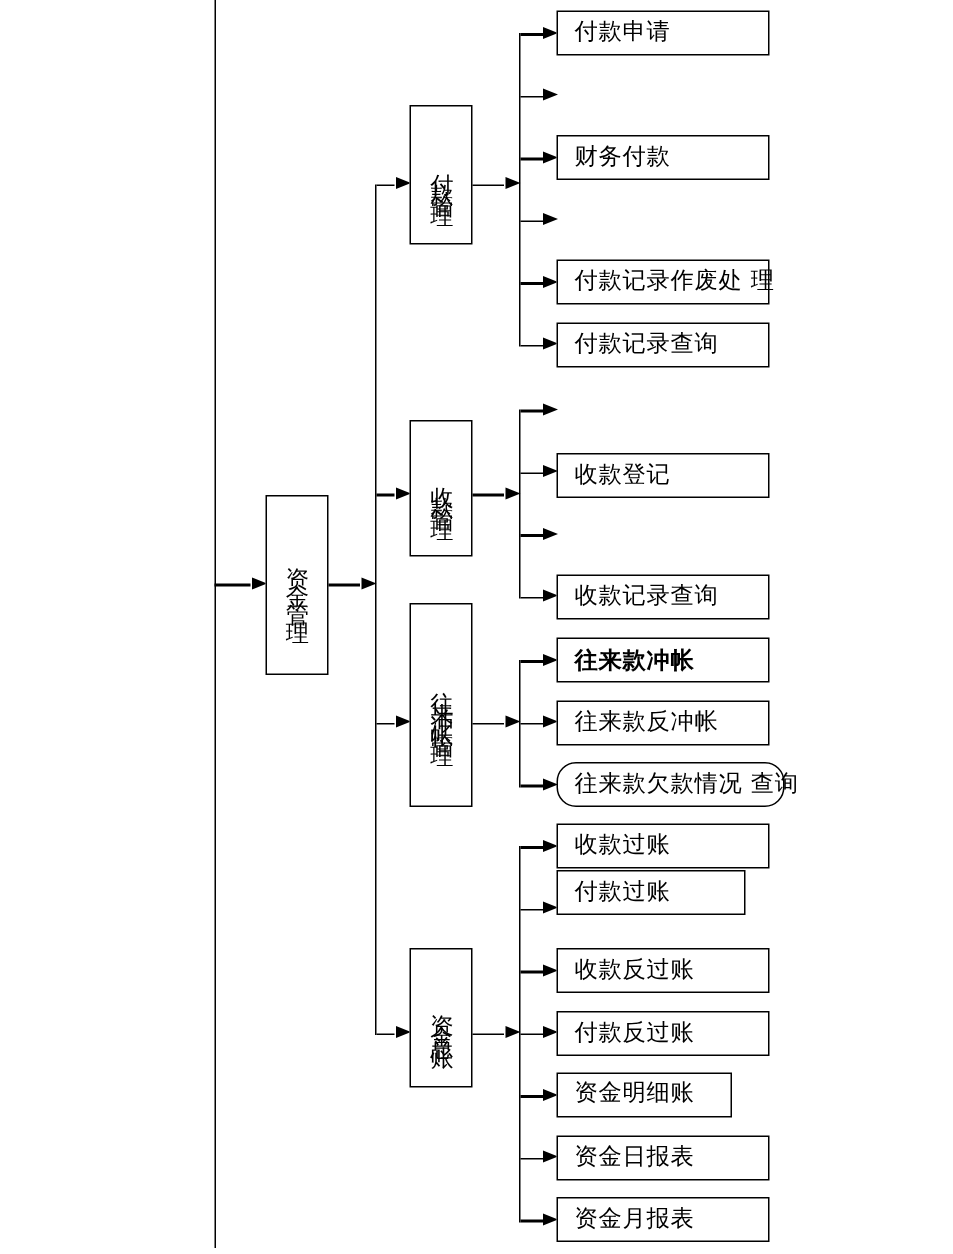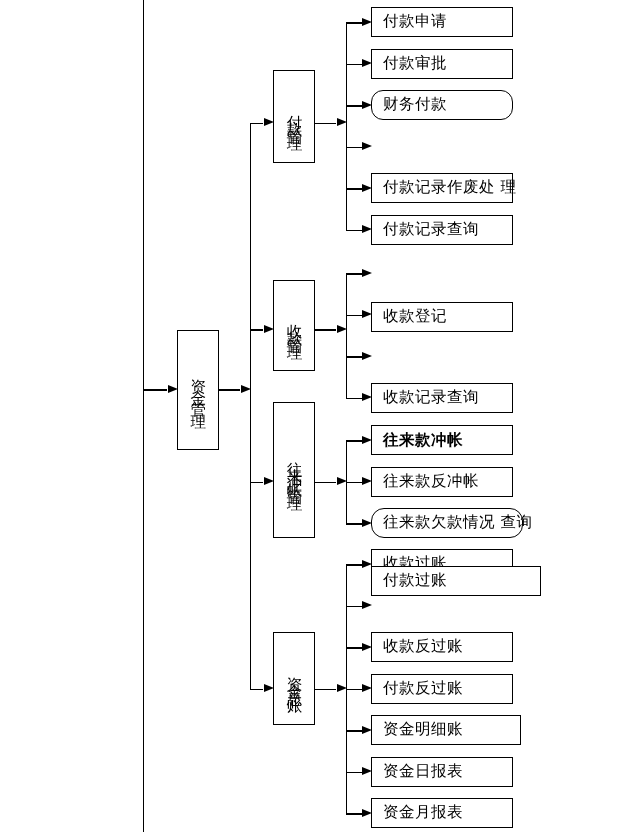--- a/index.html
+++ b/index.html
@@ -44,24 +44,23 @@
     <div class="arrow" style="left: 263.5px; top: 118px;"></div>
     <div class="node v-node" style="left: 272.5px; top: 70px; width: 42.5px; height: 93px;">付款管理</div>
     <div class="hline" style="left: 315px; top: 122.5px; width: 21px;"></div>
     <div class="arrow" style="left: 336.5px; top: 118px;"></div>
     <div class="vline" style="left: 345.5px; top: 22px; height: 209px;"></div>
     <div class="hline" style="left: 347px; top: 22px; width: 14.5px;"></div>
     <div class="arrow" style="left: 362px; top: 17.5px;"></div>
     <div class="node h-node" style="left: 371px; top: 7px; width: 142px; height: 30px;">付款申请</div>
     <div class="hline" style="left: 347px; top: 63.5px; width: 14.5px;"></div>
     <div class="arrow" style="left: 362px; top: 59px;"></div>
-    <div class="node h-node" style="left: 371px; top: 48.5px; width: 142px; height: 30px;">付款审批</div>
     <div class="hline" style="left: 347px; top: 105px; width: 14.5px;"></div>
     <div class="arrow" style="left: 362px; top: 100.5px;"></div>
-    <div class="node h-node" style="left: 371px; top: 90px; width: 142px; height: 30px; border-radius: 12px;">财务付款</div>
+    <div class="node h-node" style="left: 371px; top: 90px; width: 142px; height: 30px;">财务付款</div>
     <div class="hline" style="left: 347px; top: 146.5px; width: 14.5px;"></div>
     <div class="arrow" style="left: 362px; top: 142px;"></div>
     <div class="hline" style="left: 347px; top: 188px; width: 14.5px;"></div>
     <div class="arrow" style="left: 362px; top: 183.5px;"></div>
     <div class="node h-node" style="left: 371px; top: 173px; width: 142px; height: 30px;">付款记录作废处 理</div>
     <div class="hline" style="left: 347px; top: 229.5px; width: 14.5px;"></div>
     <div class="arrow" style="left: 362px; top: 225px;"></div>
     <div class="node h-node" style="left: 371px; top: 214.5px; width: 142px; height: 30px;">付款记录查询</div>
     <div class="hline" style="left: 251px; top: 329px; width: 12px;"></div>
     <div class="arrow" style="left: 263.5px; top: 324.5px;"></div>
@@ -98,29 +97,29 @@
     <div class="arrow" style="left: 263.5px; top: 684px;"></div>
     <div class="node v-node" style="left: 272.5px; top: 631.5px; width: 42.5px; height: 93.5px;">资金总账</div>
     <div class="hline" style="left: 315px; top: 688.5px; width: 21px;"></div>
     <div class="arrow" style="left: 336.5px; top: 684px;"></div>
     <div class="vline" style="left: 345.5px; top: 564px; height: 250.5px;"></div>
     <div class="hline" style="left: 347px; top: 564px; width: 14.5px;"></div>
     <div class="arrow" style="left: 362px; top: 559.5px;"></div>
     <div class="node h-node" style="left: 371px; top: 549px; width: 142px; height: 30px;">收款过账</div>
     <div class="hline" style="left: 347px; top: 605.5px; width: 14.5px;"></div>
     <div class="arrow" style="left: 362px; top: 601px;"></div>
-    <div class="node h-node" style="left: 371px; top: 566px; width: 170px; height: 30px;">付款过账</div>
+    <div class="node h-node" style="left: 371px; top: 580px; width: 126px; height: 30px;">付款过账</div>
     <div class="hline" style="left: 347px; top: 647px; width: 14.5px;"></div>
     <div class="arrow" style="left: 362px; top: 642.5px;"></div>
     <div class="node h-node" style="left: 371px; top: 632px; width: 142px; height: 30px;">收款反过账</div>
     <div class="hline" style="left: 347px; top: 688.5px; width: 14.5px;"></div>
     <div class="arrow" style="left: 362px; top: 684px;"></div>
     <div class="node h-node" style="left: 371px; top: 673.5px; width: 142px; height: 30px;">付款反过账</div>
     <div class="hline" style="left: 347px; top: 730px; width: 14.5px;"></div>
     <div class="arrow" style="left: 362px; top: 725.5px;"></div>
-    <div class="node h-node" style="left: 371px; top: 715px; width: 150px; height: 30px;">资金明细账</div>
+    <div class="node h-node" style="left: 371px; top: 715px; width: 117px; height: 30px; font-family: Liberation Mono, monospace;">资金明细账</div>
     <div class="hline" style="left: 347px; top: 771.5px; width: 14.5px;"></div>
     <div class="arrow" style="left: 362px; top: 767px;"></div>
     <div class="node h-node" style="left: 371px; top: 756.5px; width: 142px; height: 30px;">资金日报表</div>
     <div class="hline" style="left: 347px; top: 813px; width: 14.5px;"></div>
     <div class="arrow" style="left: 362px; top: 808.5px;"></div>
     <div class="node h-node" style="left: 371px; top: 798px; width: 142px; height: 30px;">资金月报表</div>
   </div>
 
 </body></html>

